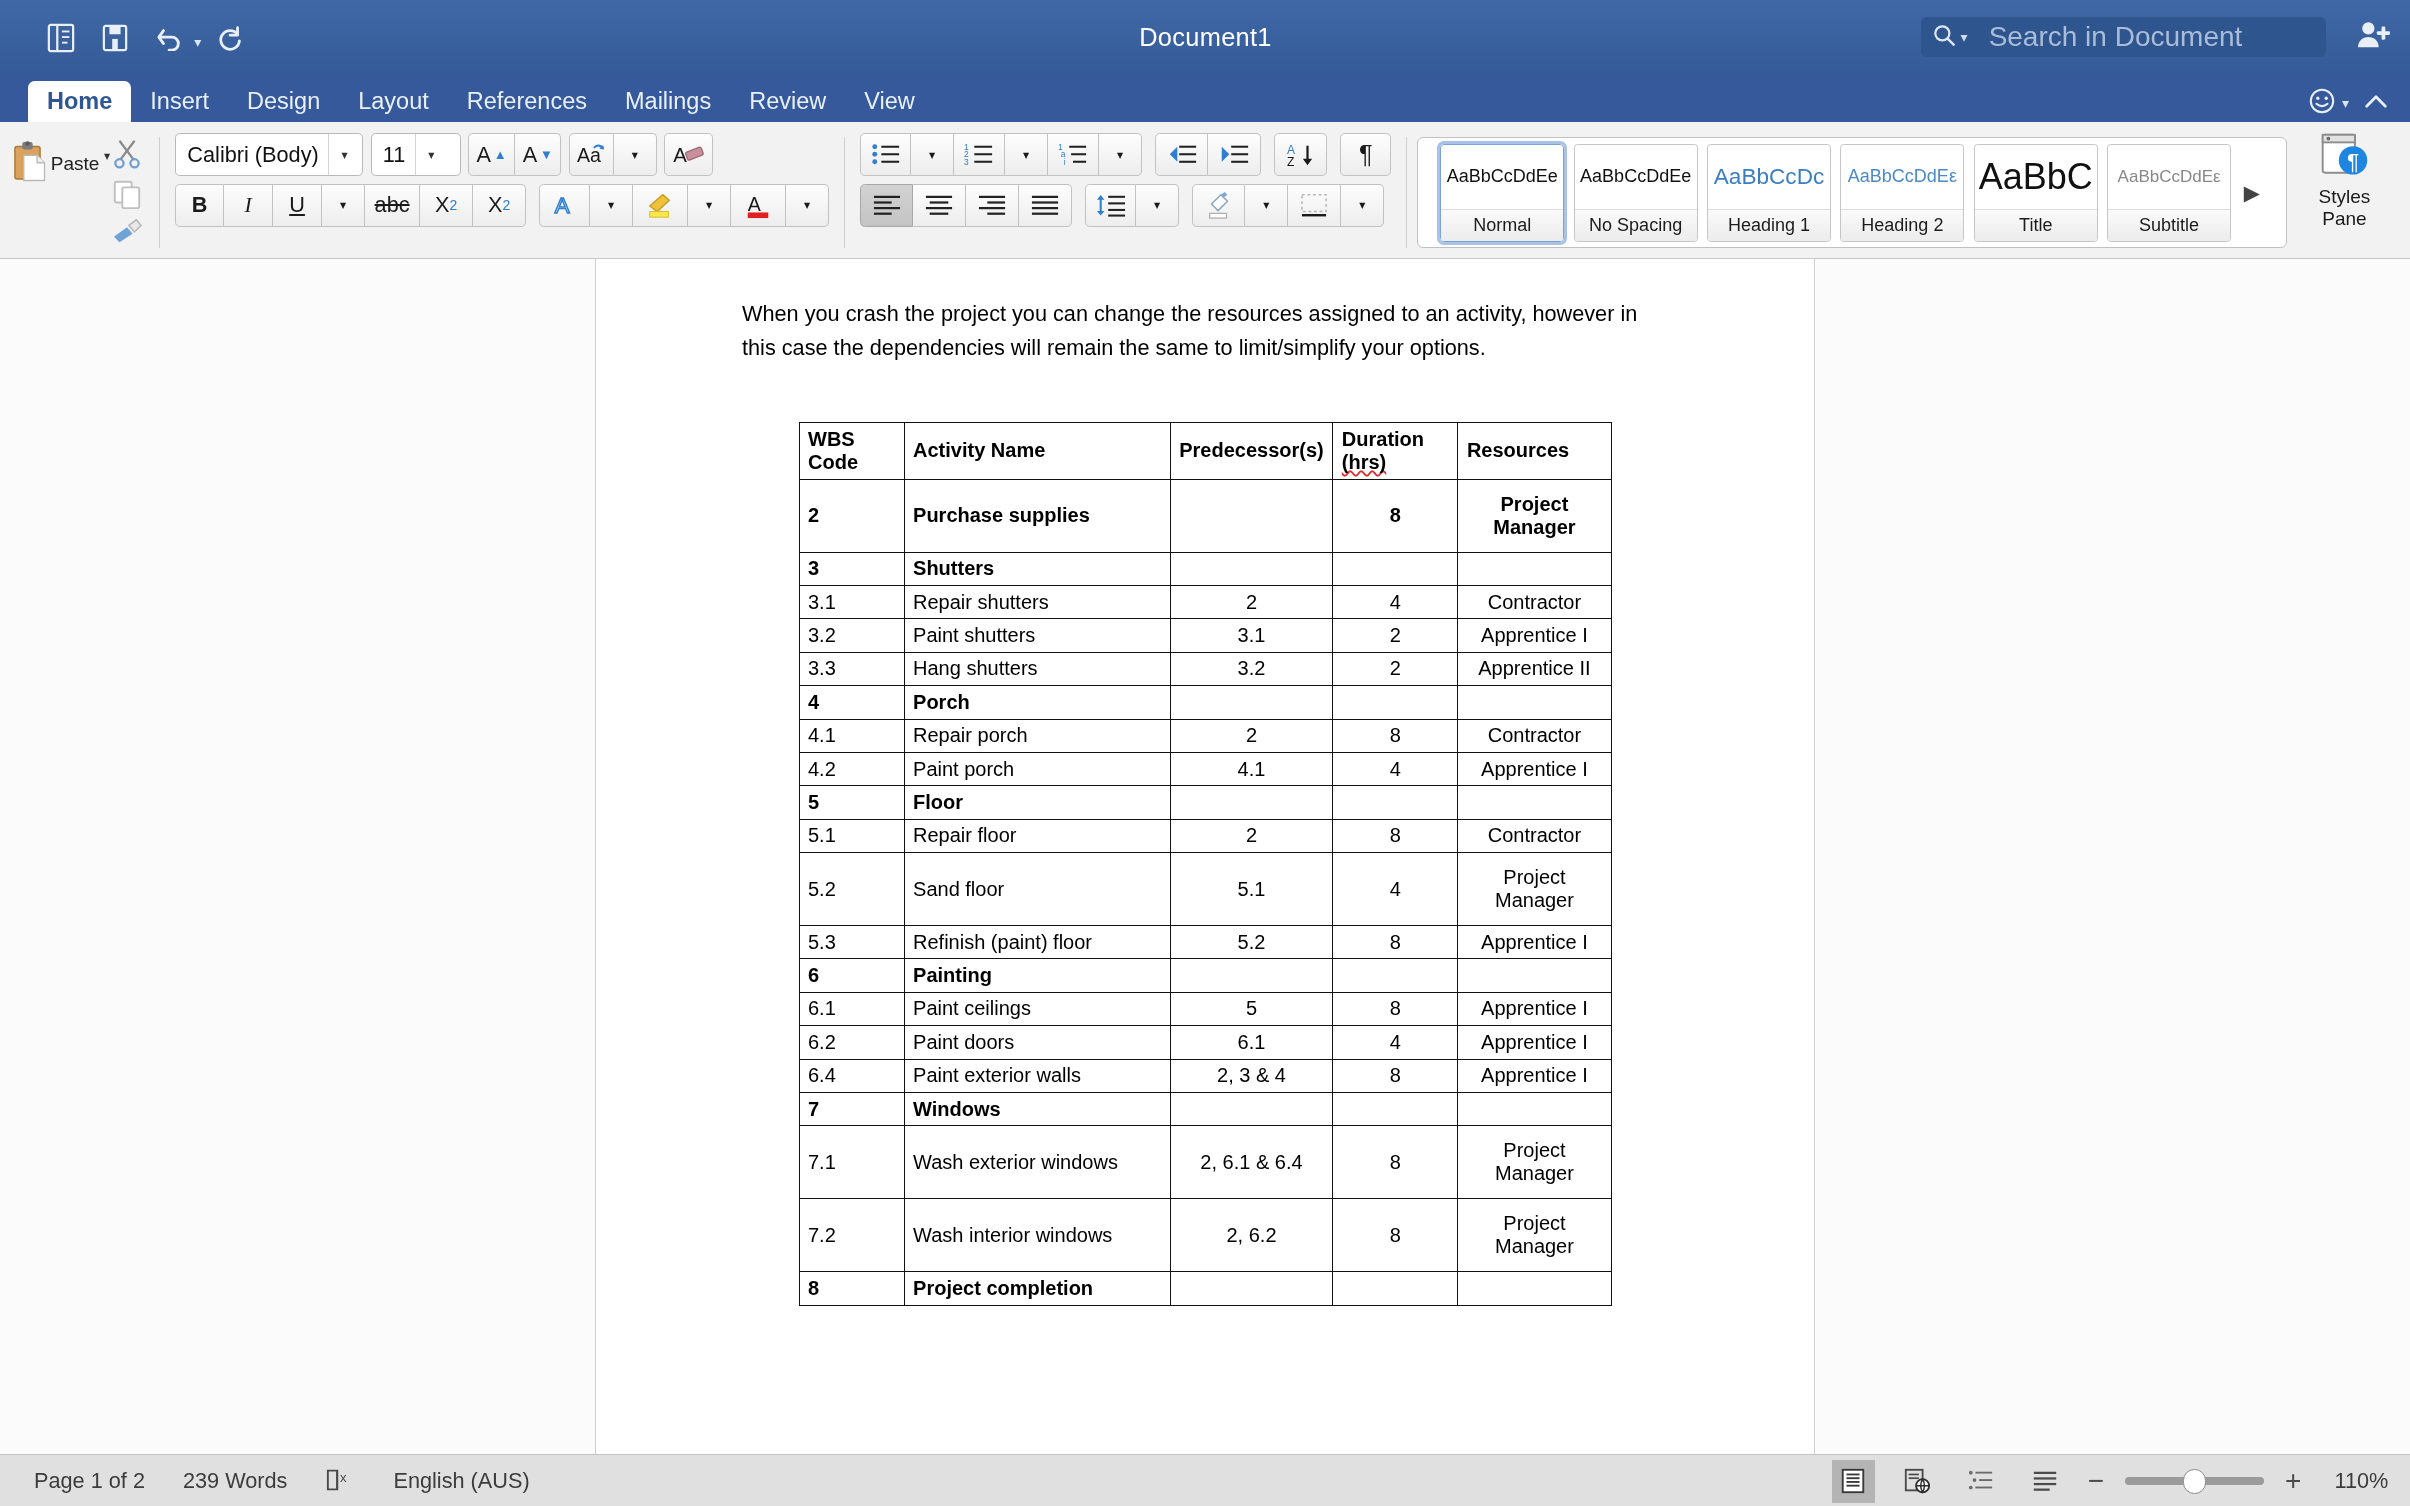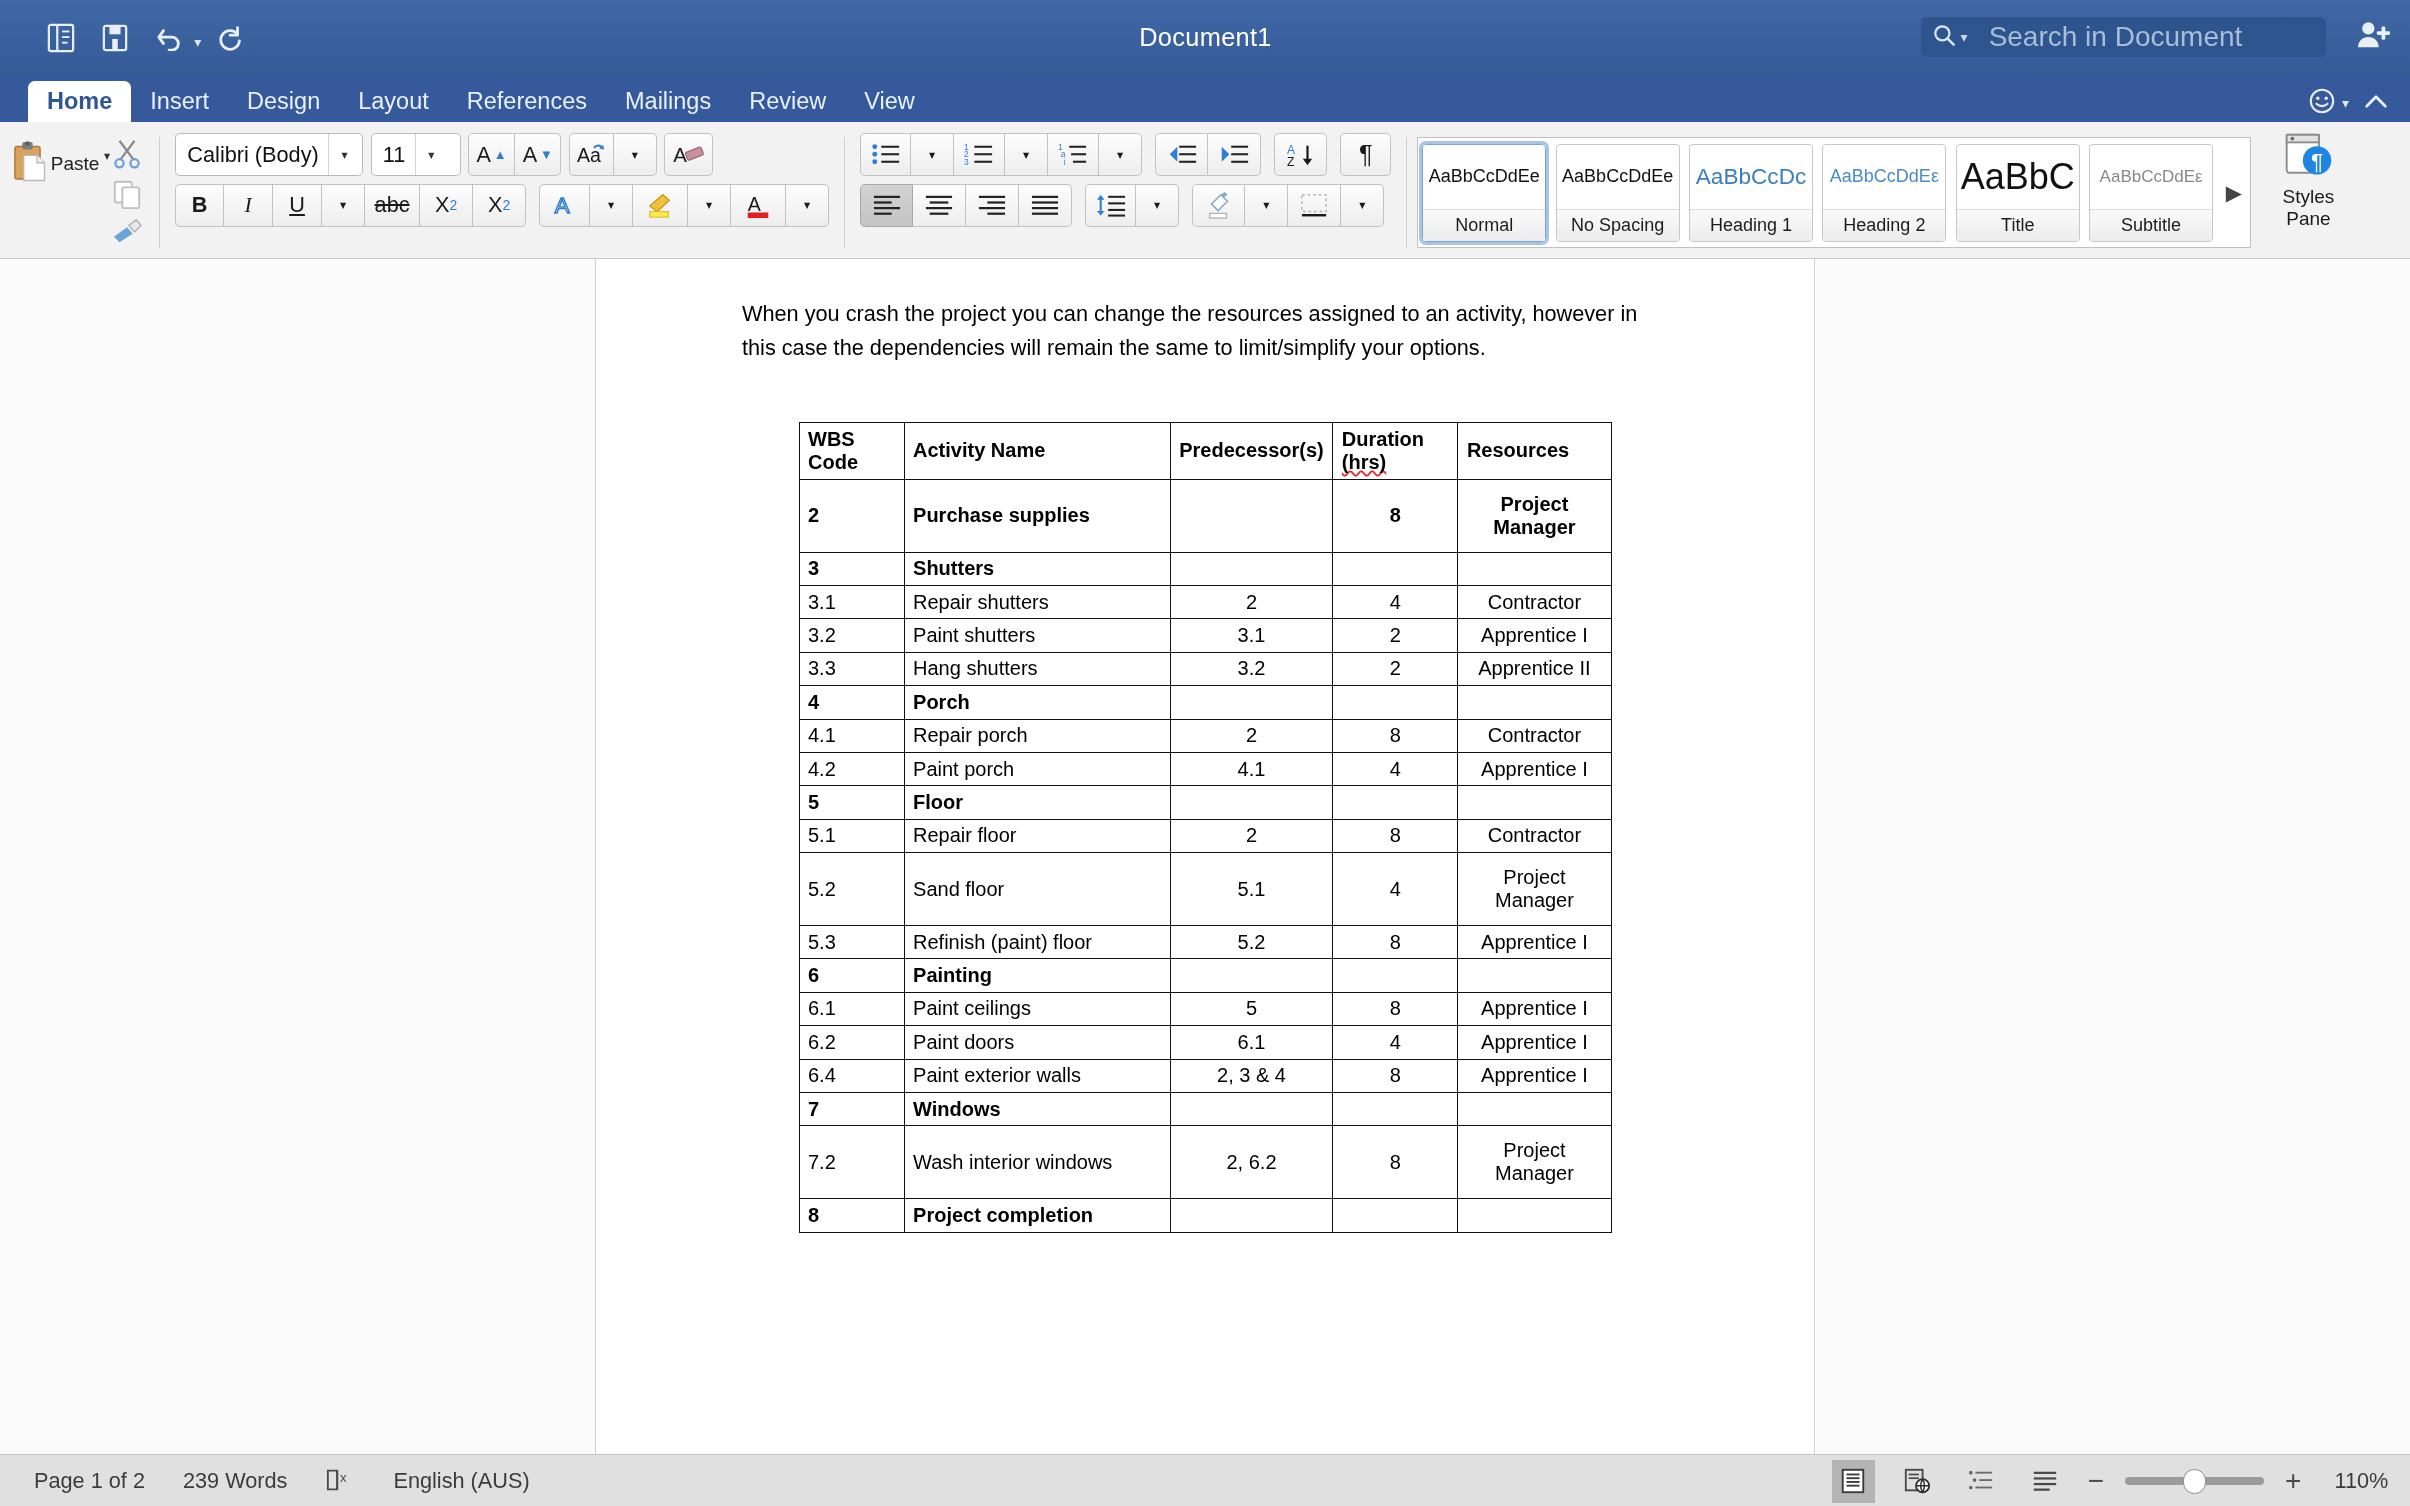--- a/index.html
+++ b/index.html
@@ -110,22 +110,22 @@
   }
   .combo .val { padding: 0 9.4px 0 11.3px; white-space: nowrap; }
   .combo .dd {
     width: 32px; height: 100%; border-left: 0.9px solid #d4d4d4;
     display: flex; align-items: center; justify-content: center;
     font-size: 12.2px; color: #333;
   }
 
   
   .styles-box {
-    background: #fff; border: 0.9px solid #c0c0c0; border-radius: 1px;
-    height: 111px; display: flex; align-items: center; padding: 0;
+    background: #fff; border: 0.9px solid #c0c0c0; border-radius: 6px;
+    height: 111px; display: flex; align-items: center; padding: 18px;
     align-self: center; margin-left: 3.8px;
   }
   .style-card {
     width: 124px; height: 98px; margin: 0 4.7px;
     border: 0.9px solid #c6c6c6; border-radius: 3.8px; background: #fff;
     display: flex; flex-direction: column; overflow: hidden;
   }
   .style-card.sel { outline: 3.8px solid #a9c2e8; outline-offset: 0.9px; border-color:#7ba3d8; }
   .style-prev {
     flex: 1; display: flex; align-items: center; justify-content: center;
@@ -750,20 +750,27 @@
             <td class="c-res">Apprentice I</td>
           </tr>
           <tr class="grp-row">
             <td class="c-code">7</td>
             <td class="c-name">Windows</td>
             <td class="c-pred"></td>
             <td class="c-dur"></td>
             <td class="c-res"></td>
           </tr>
           <tr class=" tall">
+            <td class="c-code">7.1</td>
+            <td class="c-name">Wash exterior windows</td>
+            <td class="c-pred">2, 6.1 &amp; 6.4</td>
+            <td class="c-dur">8</td>
+            <td class="c-res">Project Manager</td>
+          </tr>
+          <tr class=" tall">
             <td class="c-code">7.2</td>
             <td class="c-name">Wash interior windows</td>
             <td class="c-pred">2, 6.2</td>
             <td class="c-dur">8</td>
             <td class="c-res">Project Manager</td>
           </tr>
           <tr class="grp-row">
             <td class="c-code">8</td>
             <td class="c-name">Project completion</td>
             <td class="c-pred"></td>

